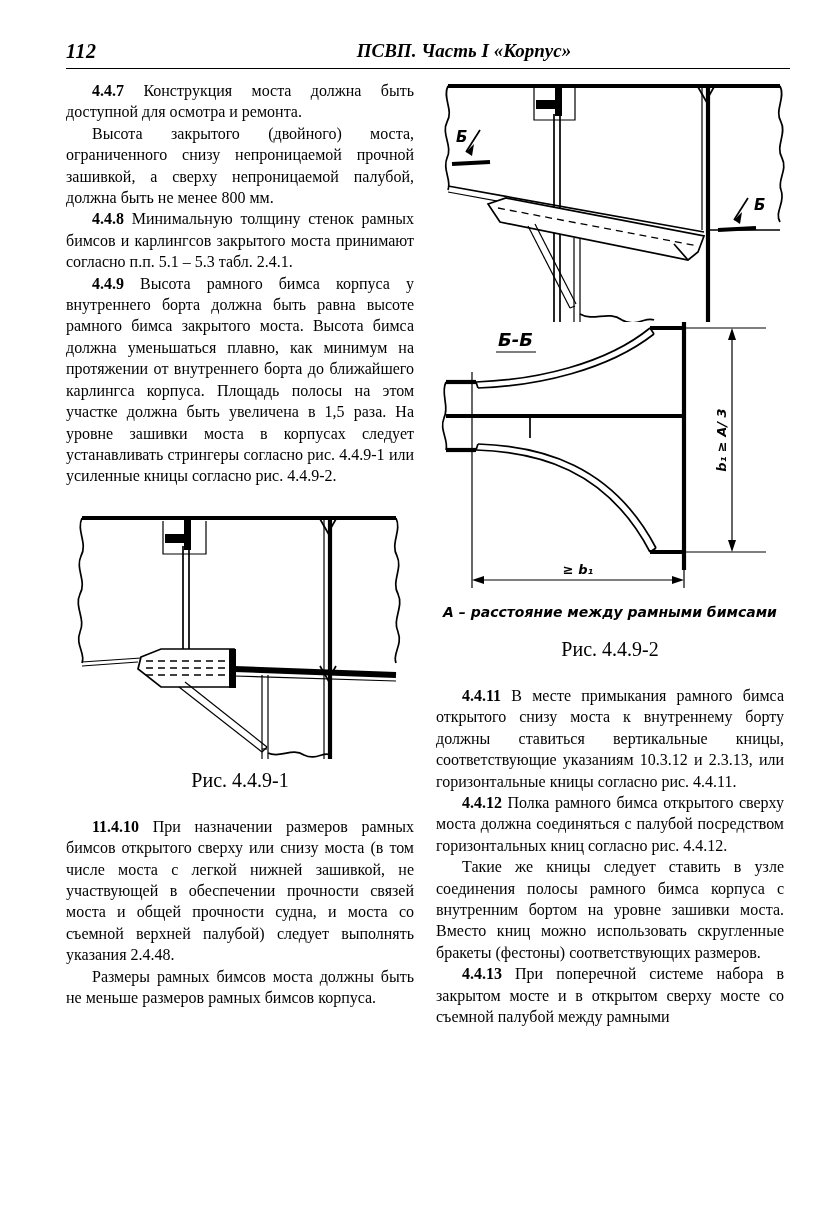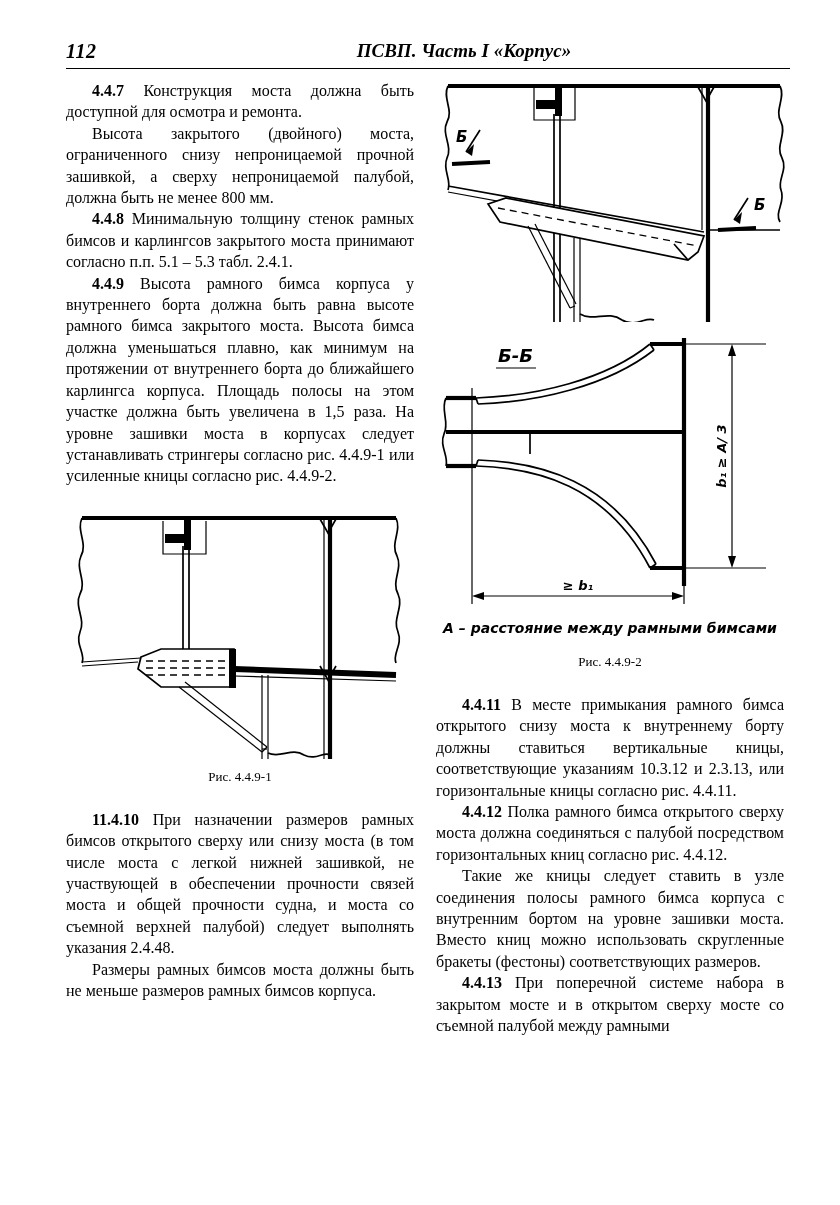--- a/index.html
+++ b/index.html
@@ -39,21 +39,21 @@
     font-size:16px;
     line-height:21.4px;
     text-indent:26px;
     hyphens:manual;
   }
   p.para + p.para{margin-top:0px;}
   p.gap{margin-top:11px;}
   .num{font-weight:700;}
 
   .figcap{
-    text-align:center;font-size:13px;margin:0;
+    text-align:center;font-size:20px;margin:0;
   }
   .fignote{
     text-align:center;font-size:14px;font-style:italic;font-weight:700;
     margin:0;font-family:"DejaVu Sans",sans-serif;
   }
 
   
   .figbox{position:relative;}
   svg{display:block;}
   .ln{fill:none;stroke:#000;stroke-width:1.7;}
@@ -194,21 +194,21 @@
         <path class="ln-thick" d="M16 84 L54 82"></path>
         <text class="lbl" x="20" y="62">Б</text>
 
         <path class="ln" d="M312 118 L298 140"></path>
         <path class="fillblk" d="M298 140 L306 132 L304 144 Z"></path>
         <path class="ln-thick" d="M282 150 L320 148"></path>
         <text class="lbl" x="318" y="130">Б</text>
       </svg>
     </div>
 
-    <div class="figbox" style="margin-top:16px;">
+    <div class="figbox" style="margin-top:0;">
       <svg width="352" height="280" viewBox="0 0 352 280">
 
         <text class="lbl" x="62" y="24" style="font-size:18px">Б-Б</text>
         <path class="ln-thin" d="M60 30 L100 30"></path>
 
         <path class="ln" d="M10 60 C4 72 14 84 8 96 C3 108 13 118 10 128"></path>
         <path class="ln-thick" d="M10 60 L40 60"></path>
         <path class="ln-thick" d="M10 128 L40 128"></path>
 
         <path class="ln-thin" d="M36 50 L36 236"></path>

